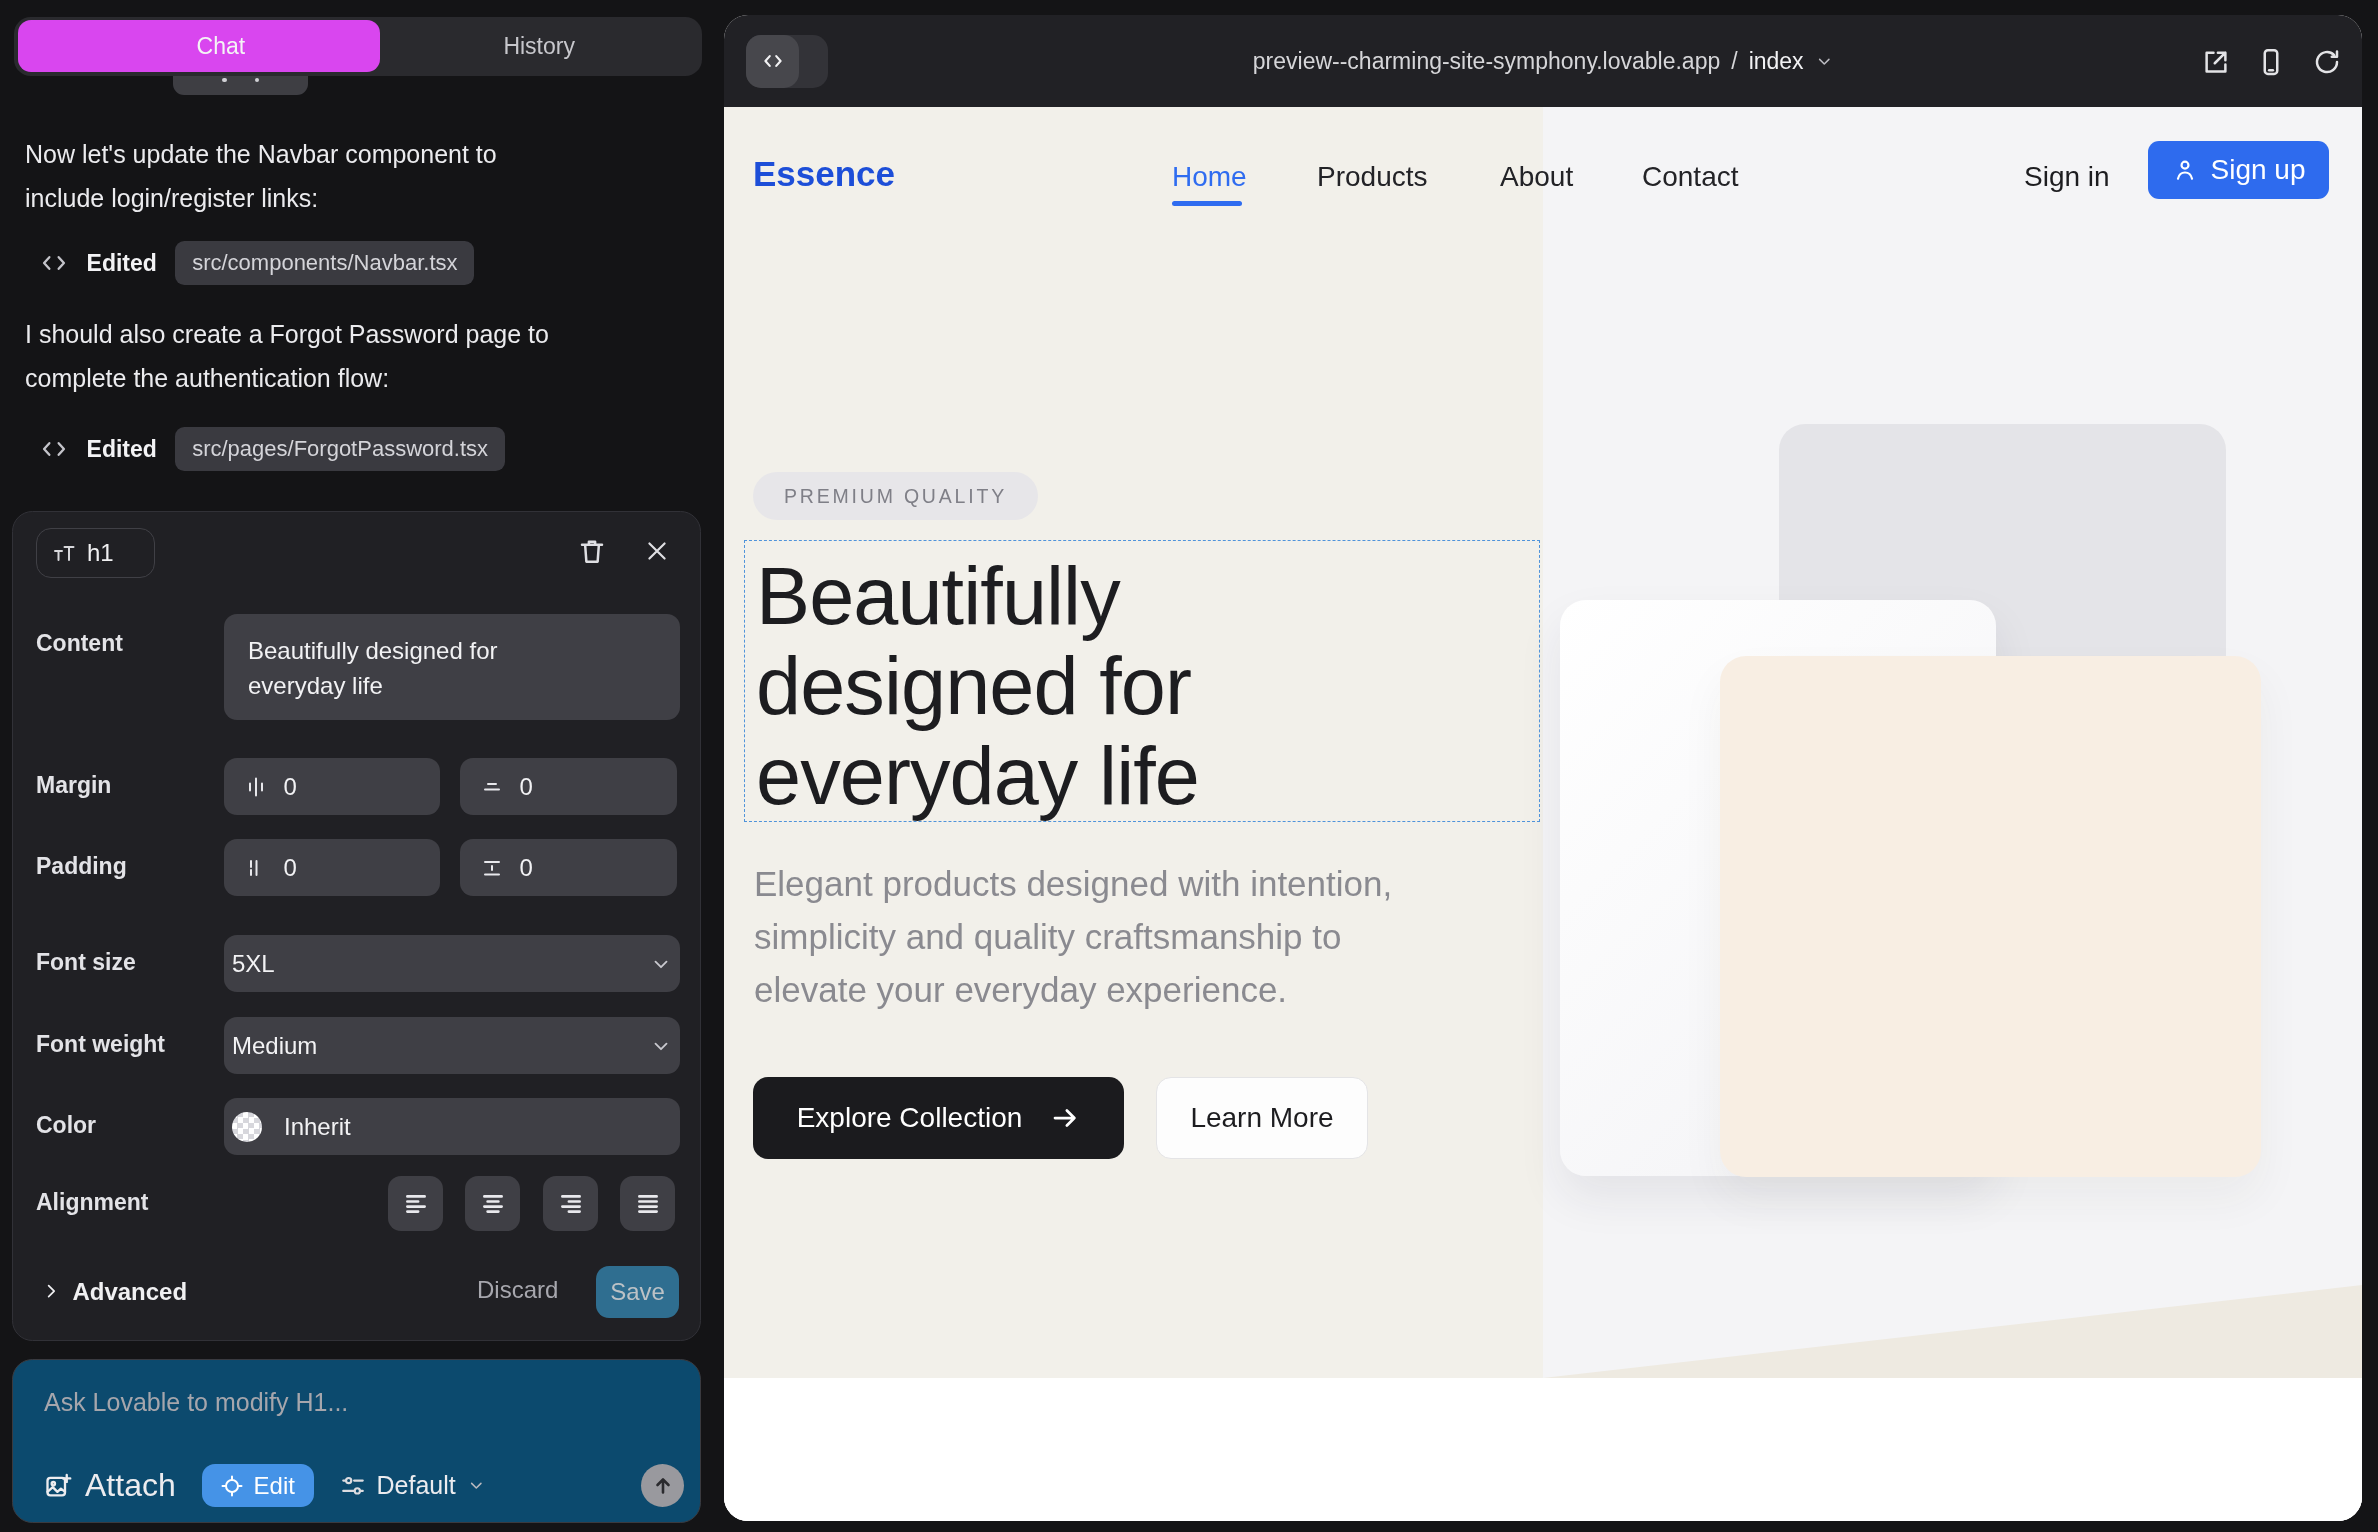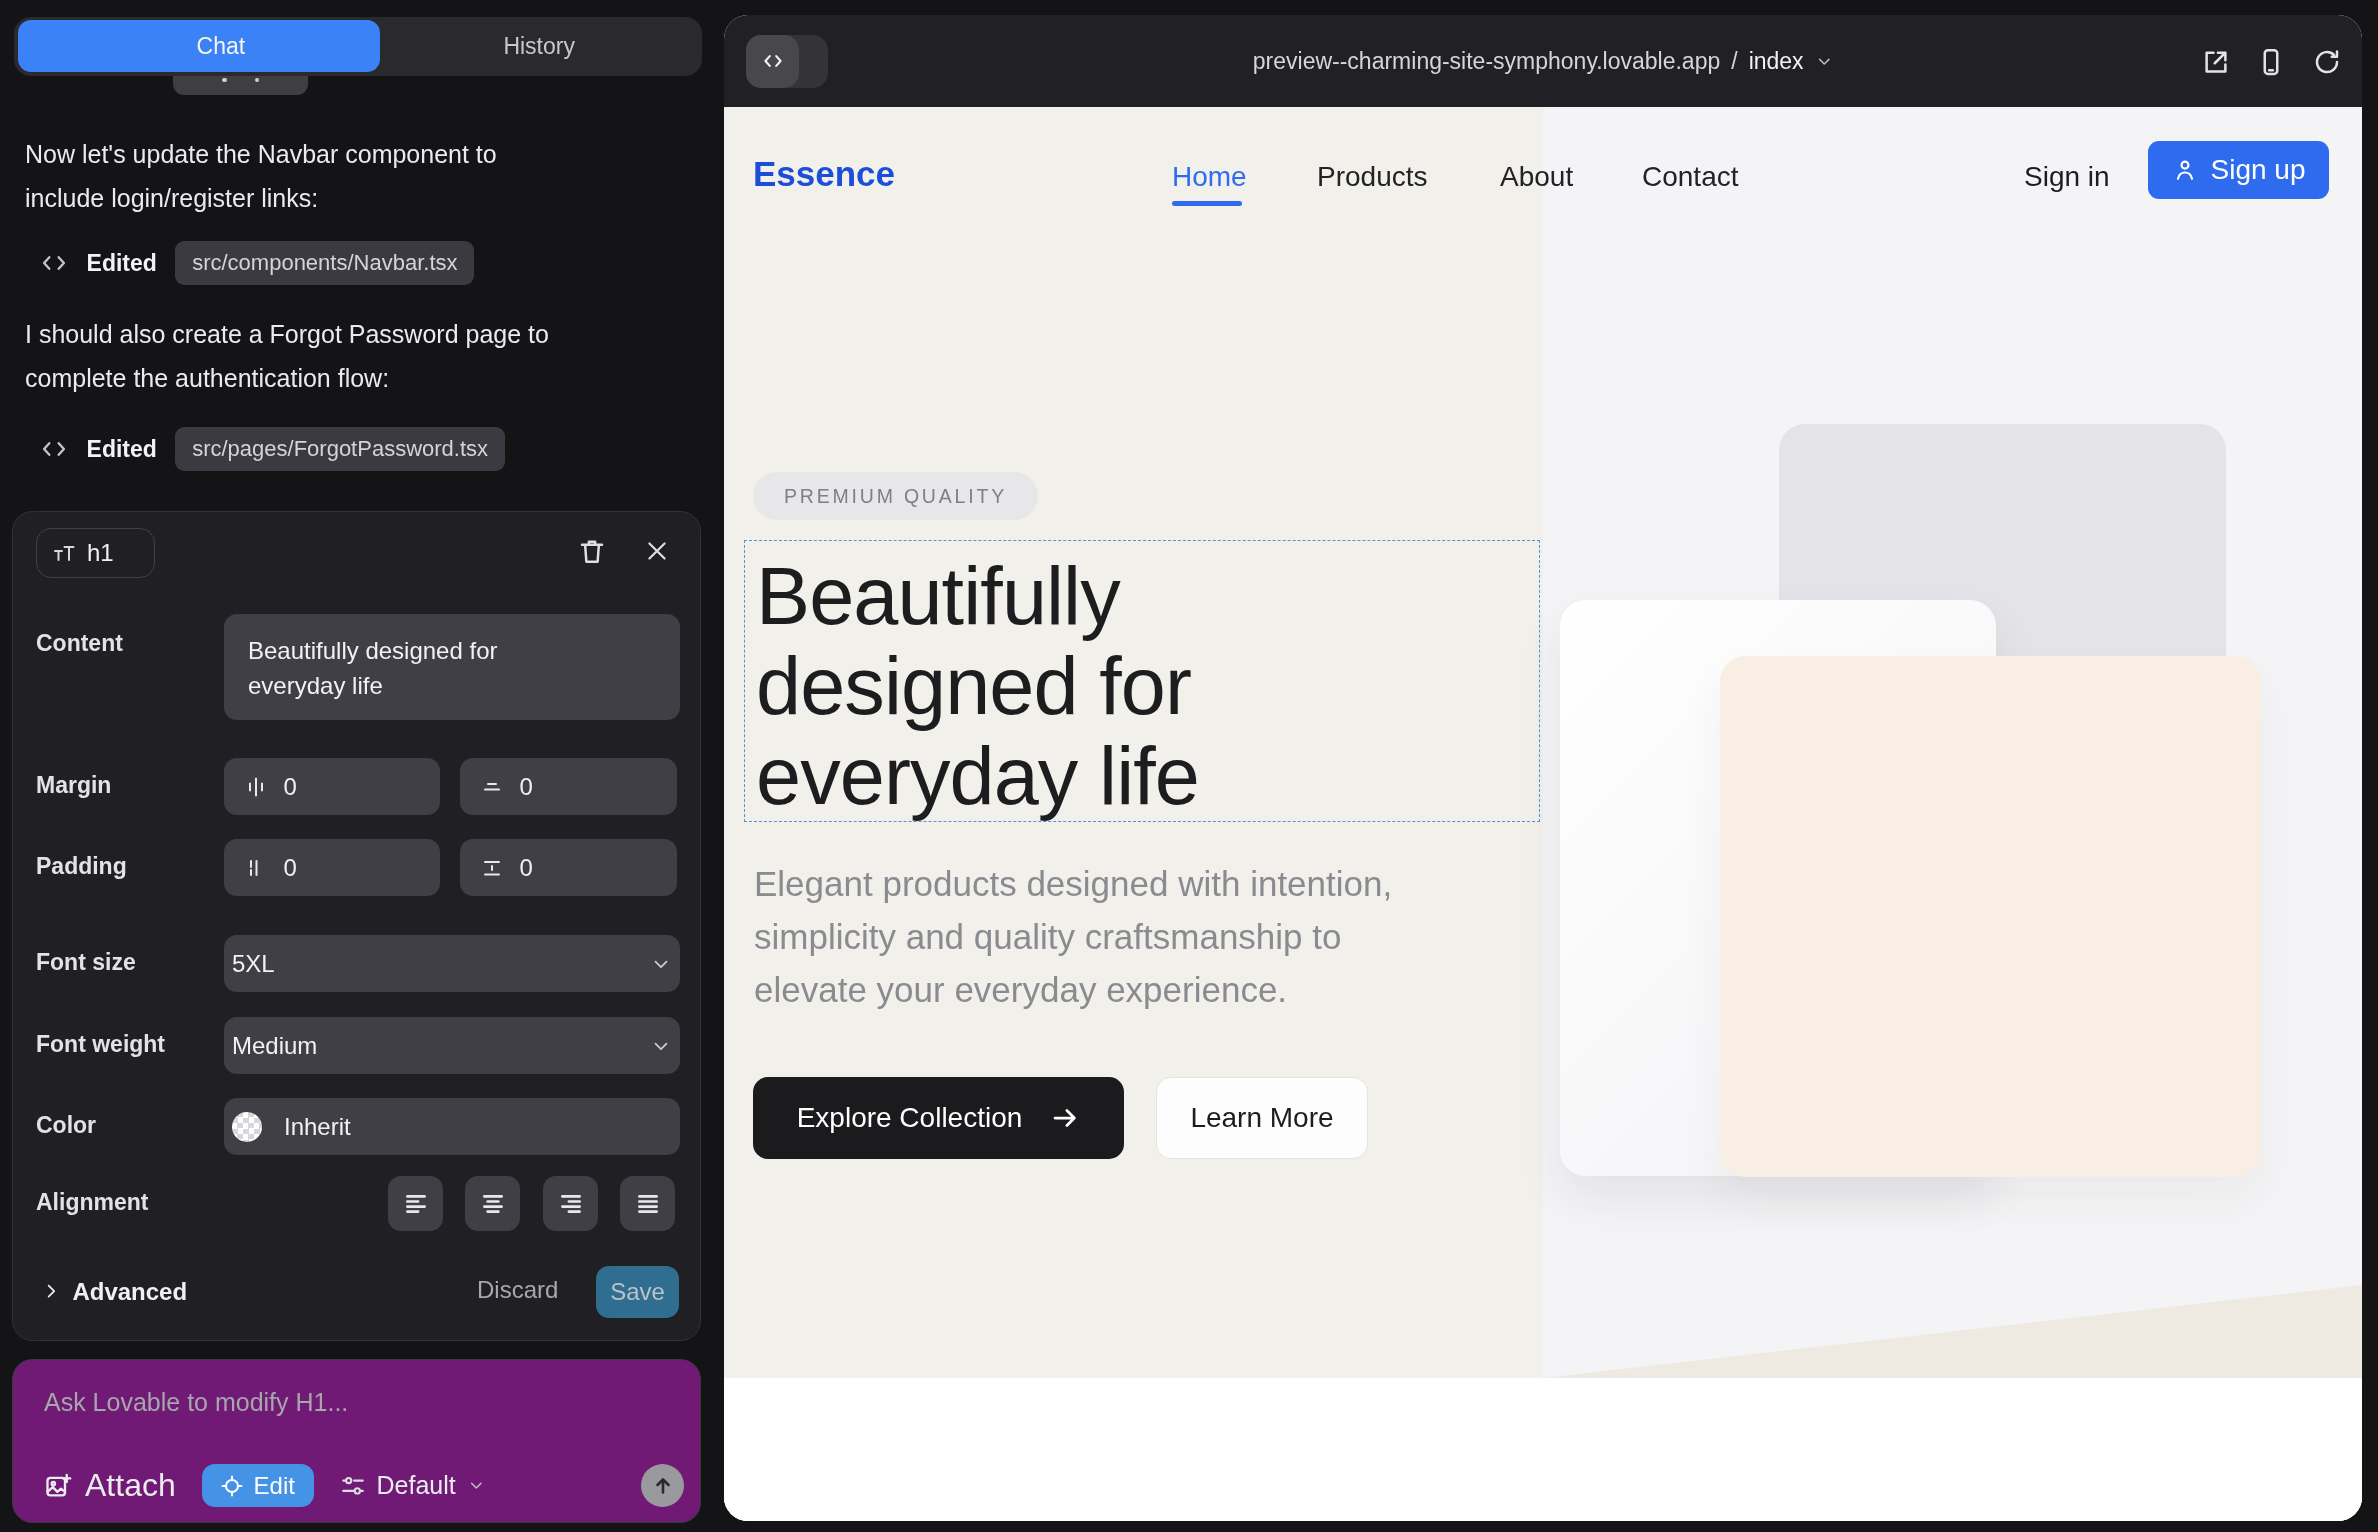--- a/index.html
+++ b/index.html
@@ -3,21 +3,21 @@
 <meta charset="utf-8">
 <style>
   html,body{margin:0;padding:0;background:#141416;}
   .screen{position:relative;width:2378px;height:1532px;background:#141416;font-family:"Liberation Sans",sans-serif;overflow:hidden;}
   svg{display:block;}
   .ic{stroke:currentColor;fill:none;stroke-width:2;stroke-linecap:round;stroke-linejoin:round;}
 
   
   .tabs{position:absolute;left:14px;top:16.7px;width:688px;height:59px;background:#2a2a2e;border-radius:16.7px;display:flex;padding:3.7px;box-sizing:border-box;}
   .tab{flex:1;display:flex;align-items:center;justify-content:center;font-size:23px;color:#c7c7cc;border-radius:13px;}
-  .tab.active{background:#3b82f6;color:#f4f4f5;padding-left:44px;}
+  .tab.active{background:#d946ef;color:#f4f4f5;padding-left:44px;}
   .cutoff{position:absolute;left:173px;top:76px;width:135px;height:18.6px;background:#3e3e43;border-radius:0 0 11px 11px;display:flex;align-items:flex-start;justify-content:center;gap:28px;padding-top:1.9px;box-sizing:border-box;}
   .cutoff i{width:4.6px;height:4.6px;border-radius:50%;background:#d0d0d5;}
   .msg{position:absolute;left:25px;width:660px;font-size:25px;line-height:44px;color:#ebebee;}
   .edited{position:absolute;left:40px;height:48px;display:flex;align-items:center;gap:18.6px;}
   .edited .lbl{font-size:23px;font-weight:700;color:#f3f3f5;}
   .edited .codeic{color:#c4c4ca;}
   .chip{background:#3a3a40;border-radius:9.3px;padding:9.3px 16.7px;font-size:22px;color:#d4d4d9;}
 
   
   .panel{position:absolute;left:12px;top:511px;width:689px;height:830px;background:#202024;border:1.4px solid #313137;border-radius:20.4px;box-sizing:border-box;}
@@ -31,21 +31,21 @@
   .minput .fic{color:#e8e8ec;}
   .pselect{left:211px;top:0;width:456px;height:57px;padding:0 8px;font-size:24px;justify-content:flex-start;}
   .pselect .chev{margin-left:auto;color:#c9c9cf;}
   .swatch{width:30px;height:30px;border-radius:50%;background:conic-gradient(#d7d7dc 0 25%,#ffffff 0 50%,#d7d7dc 0 75%,#ffffff 0) 0 0/11px 11px;margin-right:22px;}
   .alignbtn{position:absolute;top:664px;width:55px;height:55px;background:#3f3f45;border-radius:13px;display:flex;align-items:center;justify-content:center;color:#e9e9ed;}
   .advrow{position:absolute;left:28px;top:763px;height:33px;display:flex;align-items:center;gap:11px;font-size:24px;font-weight:600;color:#f0f0f2;}
   .discard{position:absolute;left:464px;top:764px;font-size:24px;color:#a7a7ae;}
   .save{position:absolute;left:583px;top:754px;width:83px;height:52px;background:#2f6e90;border-radius:13px;display:flex;align-items:center;justify-content:center;font-size:24px;color:#bcc2c6;}
 
   
-  .prompt{position:absolute;left:12px;top:1359px;width:689px;height:164px;background:#701a75;border:1.4px solid #3a3a3f;border-radius:20.4px;box-sizing:border-box;}
+  .prompt{position:absolute;left:12px;top:1359px;width:689px;height:164px;background:#0c4a6e;border:1.4px solid #3a3a3f;border-radius:20.4px;box-sizing:border-box;}
   .ph{position:absolute;left:31px;top:28px;font-size:25px;color:#a6a6ac;}
   .prow{position:absolute;left:31px;top:104px;height:43px;display:flex;align-items:center;}
   .attach{display:flex;align-items:center;gap:13px;color:#ececef;font-size:32px;}
   .editpill{height:43px;padding:0 18.6px;background:#4593e7;border-radius:13px;display:flex;align-items:center;gap:9.3px;color:#fff;font-size:24px;margin-left:26px;}
   .defgroup{display:flex;align-items:center;gap:11px;margin-left:26px;color:#ececef;font-size:25px;}
   .defgroup .dic{color:#dcdce0;}
   .defgroup .chev{color:#b9b9bf;}
   .send{position:absolute;right:16px;top:104px;width:43px;height:43px;border-radius:50%;background:#99999e;display:flex;align-items:center;justify-content:center;color:#2a2a2e;}
 
   

